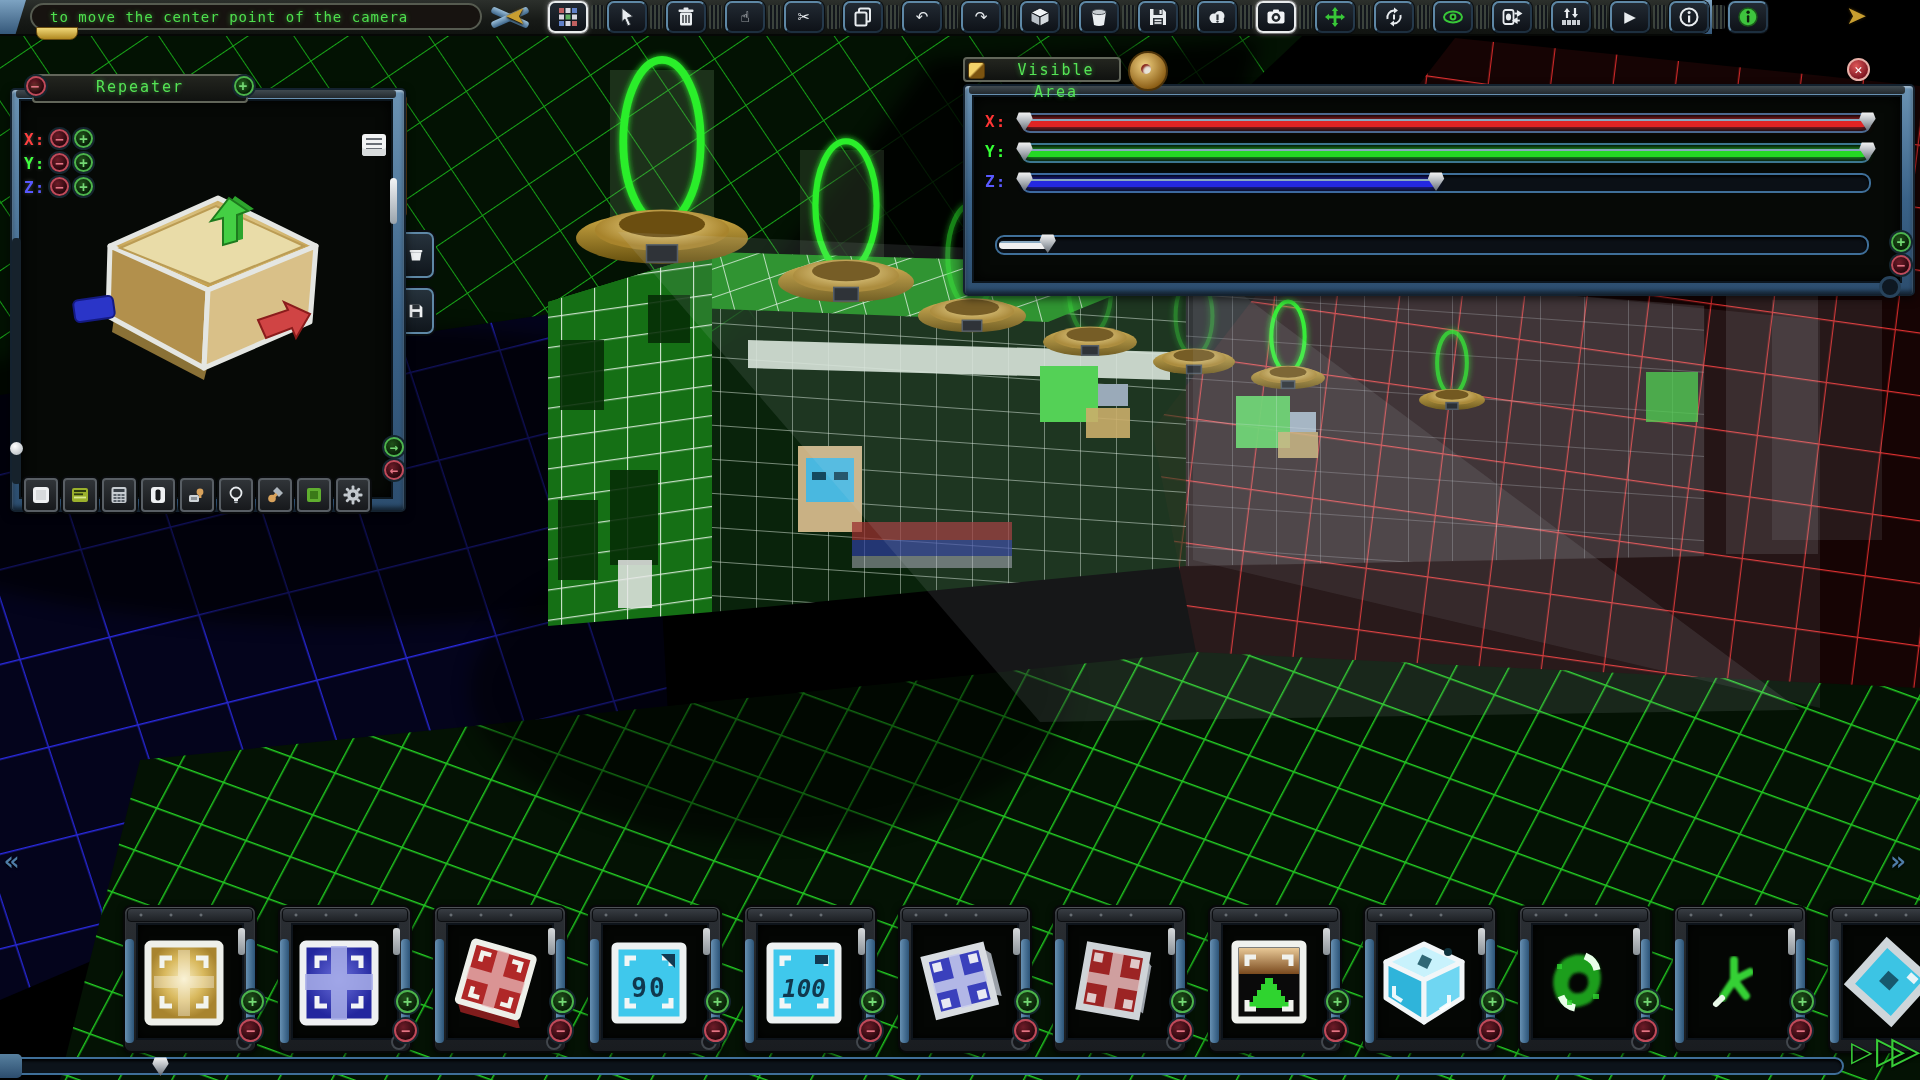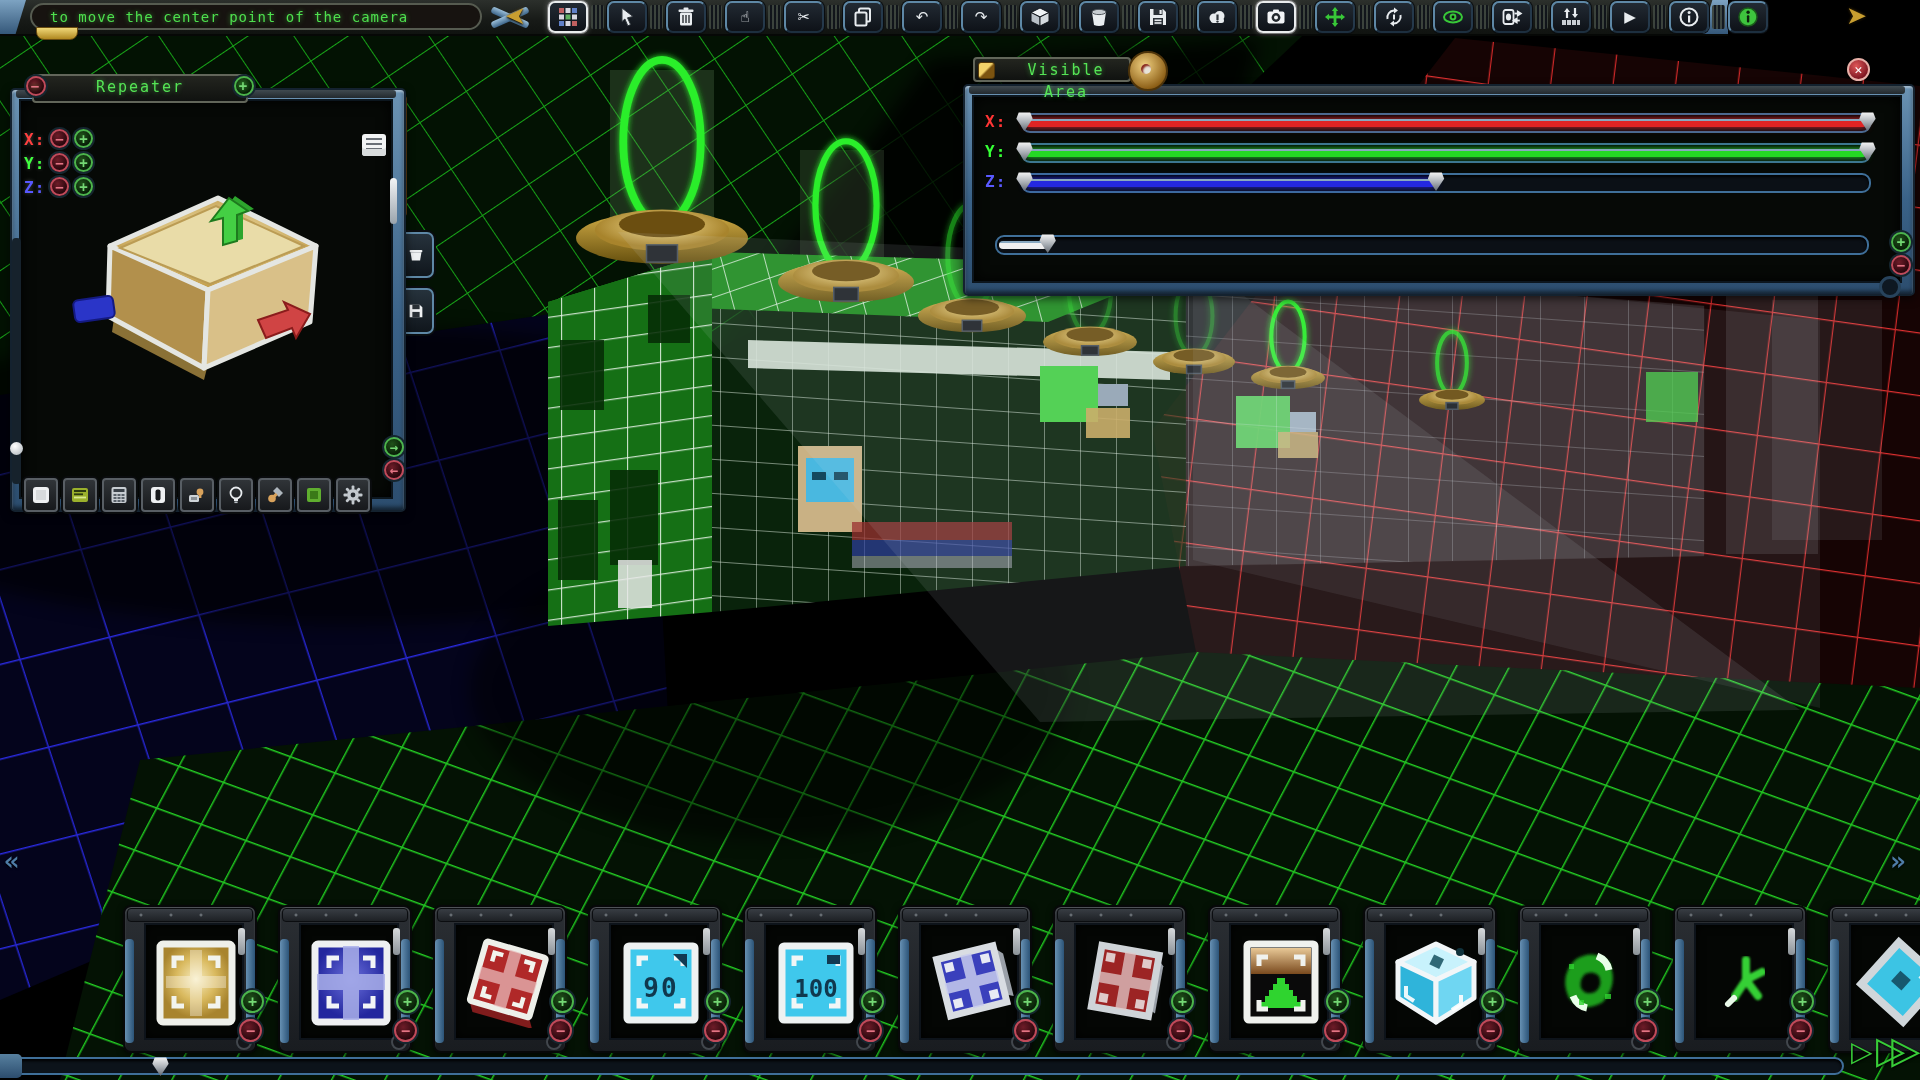--- a/index.html
+++ b/index.html
@@ -2,21 +2,21 @@
 <html><head>
 <meta charset="utf-8">
 <style>
   html,body{margin:0;padding:0;background:#000;}
   #stage{position:relative;width:1920px;height:1080px;overflow:hidden;background:#000;
          font-family:"DejaVu Sans Mono",monospace;}
   #scene{position:absolute;left:0;top:0;z-index:0;}
 
   
   #toolbar{position:absolute;left:0;top:0;width:1712px;height:34px;z-index:30;
-    background:linear-gradient(#2c302c,#171a17 60%,#101310);border-bottom:2px solid #060806;padding-left:16px;}
+    background:linear-gradient(#2c302c,#171a17 60%,#101310);border-bottom:2px solid #060806;}
   .tb-cap{position:absolute;top:0;width:26px;height:34px;background:linear-gradient(#7da3c2,#35587a);}
   .tb-cap.l{left:0;clip-path:polygon(0 0,100% 0,60% 100%,0 100%);}
   .tb-cap.r{right:0;clip-path:polygon(40% 0,100% 0,100% 100%,0 100%);}
   #tooltip{position:absolute;left:30px;top:3px;width:452px;height:27px;background:#171310;
     border:2px solid #565b50;border-radius:14px;color:#4ee04e;font-size:14px;line-height:24px;
     padding-left:18px;box-sizing:border-box;letter-spacing:1px;text-shadow:0 0 5px rgba(80,255,80,.55);
     white-space:nowrap;overflow:hidden;}
   #tooltip-tag{position:absolute;left:36px;top:27px;width:40px;height:11px;border-radius:0 0 8px 8px;
     background:linear-gradient(#f0d878,#b08820);border:1px solid #6a4c10;}
   .tb-deco-x{position:absolute;left:486px;top:2px;width:48px;height:30px;}
@@ -75,21 +75,21 @@
   .side-btn{position:absolute;width:32px;height:42px;border-radius:7px;z-index:19;
     background:linear-gradient(#26323c,#10161c);border:2px solid #5e88a6;
     display:flex;align-items:center;justify-content:center;box-shadow:0 0 0 2px #0a0d10;}
   #rp-brass{position:absolute;left:398px;top:96px;width:9px;height:120px;z-index:18;border-radius:3px;
     background:linear-gradient(90deg,#a87838,#5c3a12);box-shadow:0 30px 0 -2px #8a5f26;}
 
   
   #vap{position:absolute;left:963px;top:84px;width:948px;height:208px;z-index:20;}
   #va-frame{left:0;top:0;width:948px;height:208px;}
   #va-screen{left:9px;top:11px;width:926px;height:184px;}
-  #va-title{left:10px;top:-27px;width:158px;padding-left:28px;box-sizing:border-box;}
+  #va-title{left:0;top:-27px;width:158px;padding-left:28px;box-sizing:border-box;}
   #va-title-icon{position:absolute;left:3px;top:3px;width:15px;height:15px;border-radius:3px;
     background:linear-gradient(135deg,#f2d26a 45%,#7c5410 55%);border:1px solid #54380a;}
   #va-compass{position:absolute;left:165px;top:-33px;width:36px;height:36px;border-radius:50%;z-index:3;
     background:radial-gradient(circle at 40% 35%,#f0d080,#8a5c14 75%);border:2px solid #4e340a;}
   #va-compass:before{content:"";position:absolute;left:11px;top:11px;width:10px;height:10px;border-radius:50%;
     background:#e8e4d8;box-shadow:inset 2px 2px 2px #8a2a1a;}
   #va-toprail{position:absolute;left:6px;top:2px;width:936px;height:8px;border-radius:3px;
     background:linear-gradient(#404a50,#22292e);z-index:2;}
   .sl-row{position:absolute;left:0;width:948px;height:22px;z-index:3;}
   .sl-label{position:absolute;left:22px;top:0;font-size:16px;font-weight:bold;letter-spacing:1px;}
@@ -116,21 +116,21 @@
     background:linear-gradient(#2b2f34,#191c20);border:2px solid #070809;
     box-shadow:inset 0 2px 2px rgba(255,255,255,.18),0 2px 6px rgba(0,0,0,.7);}
   .slot-topbar{position:absolute;left:4px;right:4px;top:3px;height:12px;border-radius:4px;
     background:linear-gradient(#383d43,#1e2125);border:1px solid #0b0d10;}
   .slot-topbar:before{content:"";position:absolute;left:10px;top:3px;width:90px;height:6px;
     background:radial-gradient(circle 2.5px at 3px 3px,#676d73 60%,transparent 65%) 0 0/30px 6px repeat-x;}
   .slot-rail{position:absolute;top:34px;bottom:10px;width:9px;border-radius:4px;
     background:linear-gradient(90deg,#6690b2,#2c5478);}
   .slot-rail.l{left:2px;}  .slot-rail.r{right:2px;}
   .slot-screen{position:absolute;left:13px;right:13px;top:18px;bottom:13px;background:#040604;
-    border:2px solid #0d131a;box-shadow:inset 0 0 10px #000;display:flex;align-items:center;justify-content:flex-end;margin-left:8px;}
+    border:2px solid #0d131a;box-shadow:inset 0 0 10px #000;display:flex;align-items:center;justify-content:flex-start;}
   .slot-shine{position:absolute;right:12px;top:23px;width:7px;height:27px;border-radius:3px;
     background:linear-gradient(#eef1f3,#9aa2a8);opacity:.9;z-index:2;}
   .slot-hook{position:absolute;right:5px;bottom:3px;width:12px;height:12px;border-radius:50%;
     border:2px solid #42474d;background:#14161a;z-index:2;}
   .slot .rbtn{width:23px;height:23px;font-size:15px;}
   .slot .plus{right:-7px;top:85px;}  .slot .minus{right:-5px;top:114px;}
 
   
   #hscroll{position:absolute;left:0;top:1057px;width:1844px;height:18px;background:#0c131a;z-index:16;
     border:2px solid #3f6f99;border-radius:9px;box-shadow:inset 0 2px 3px #000;box-sizing:border-box;}
@@ -852,21 +852,21 @@
             </g>
             <polygon points="58,18 72,18 72,32" fill="#123a52"></polygon>
             <text x="46" y="61" font-family="DejaVu Sans Mono,monospace" font-size="26" font-weight="bold" fill="#10384e" text-anchor="middle" letter-spacing="2">90</text>
           </svg>
         </div>
         <div class="slot-shine"></div>
         <div class="slot-hook"></div>
         <div class="rbtn green plus">+</div>
         <div class="rbtn red minus">−</div>
       </div>
-      <div class="slot" style="left: 743px;">
+      <div class="slot" style="left: 743px; font-style: italic;">
         <div class="slot-frame"></div>
         <div class="slot-topbar"></div>
         <div class="slot-rail l"></div>
         <div class="slot-rail r"></div>
         <div class="slot-screen">
           <svg viewBox="0 0 92 92" width="92" height="92">
             <rect x="12" y="10" width="68" height="74" rx="2" fill="#3fc8ec" stroke="#eef2f2" stroke-width="7"></rect>
             <g stroke="#f2f6f6" stroke-width="5" fill="none">
               <path d="M24 30 v-8 h9"></path>
               <path d="M59 22 h9 v8"></path>

